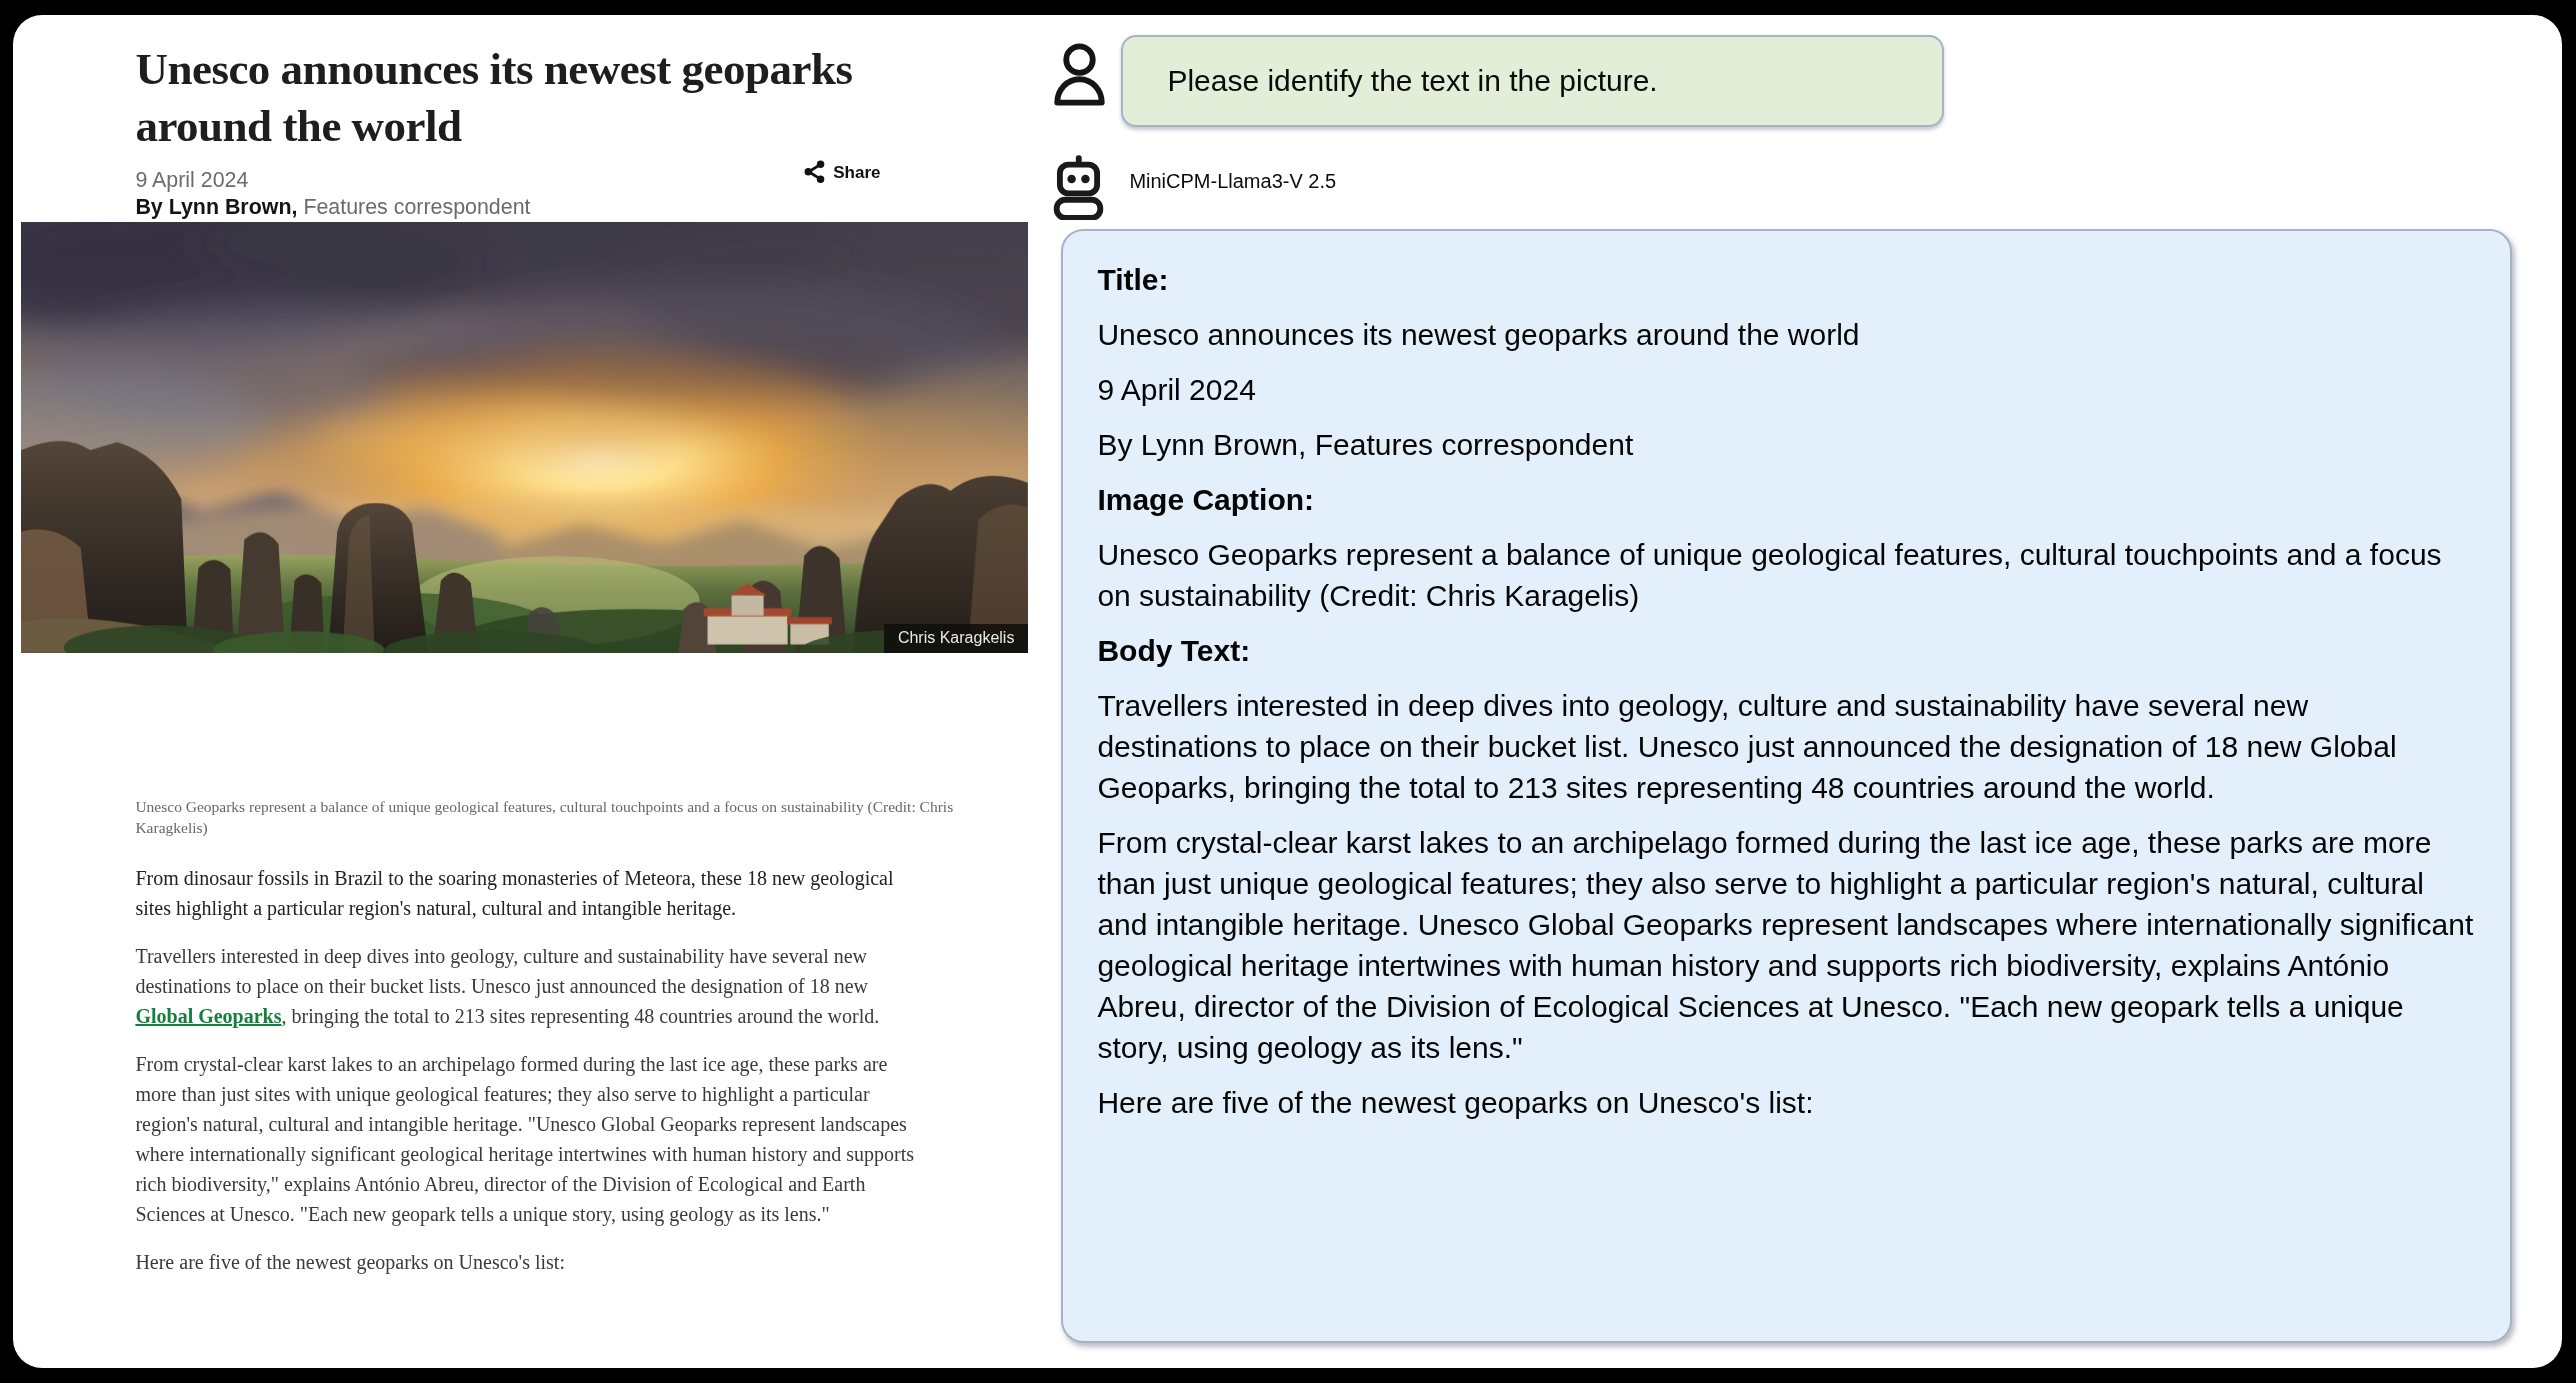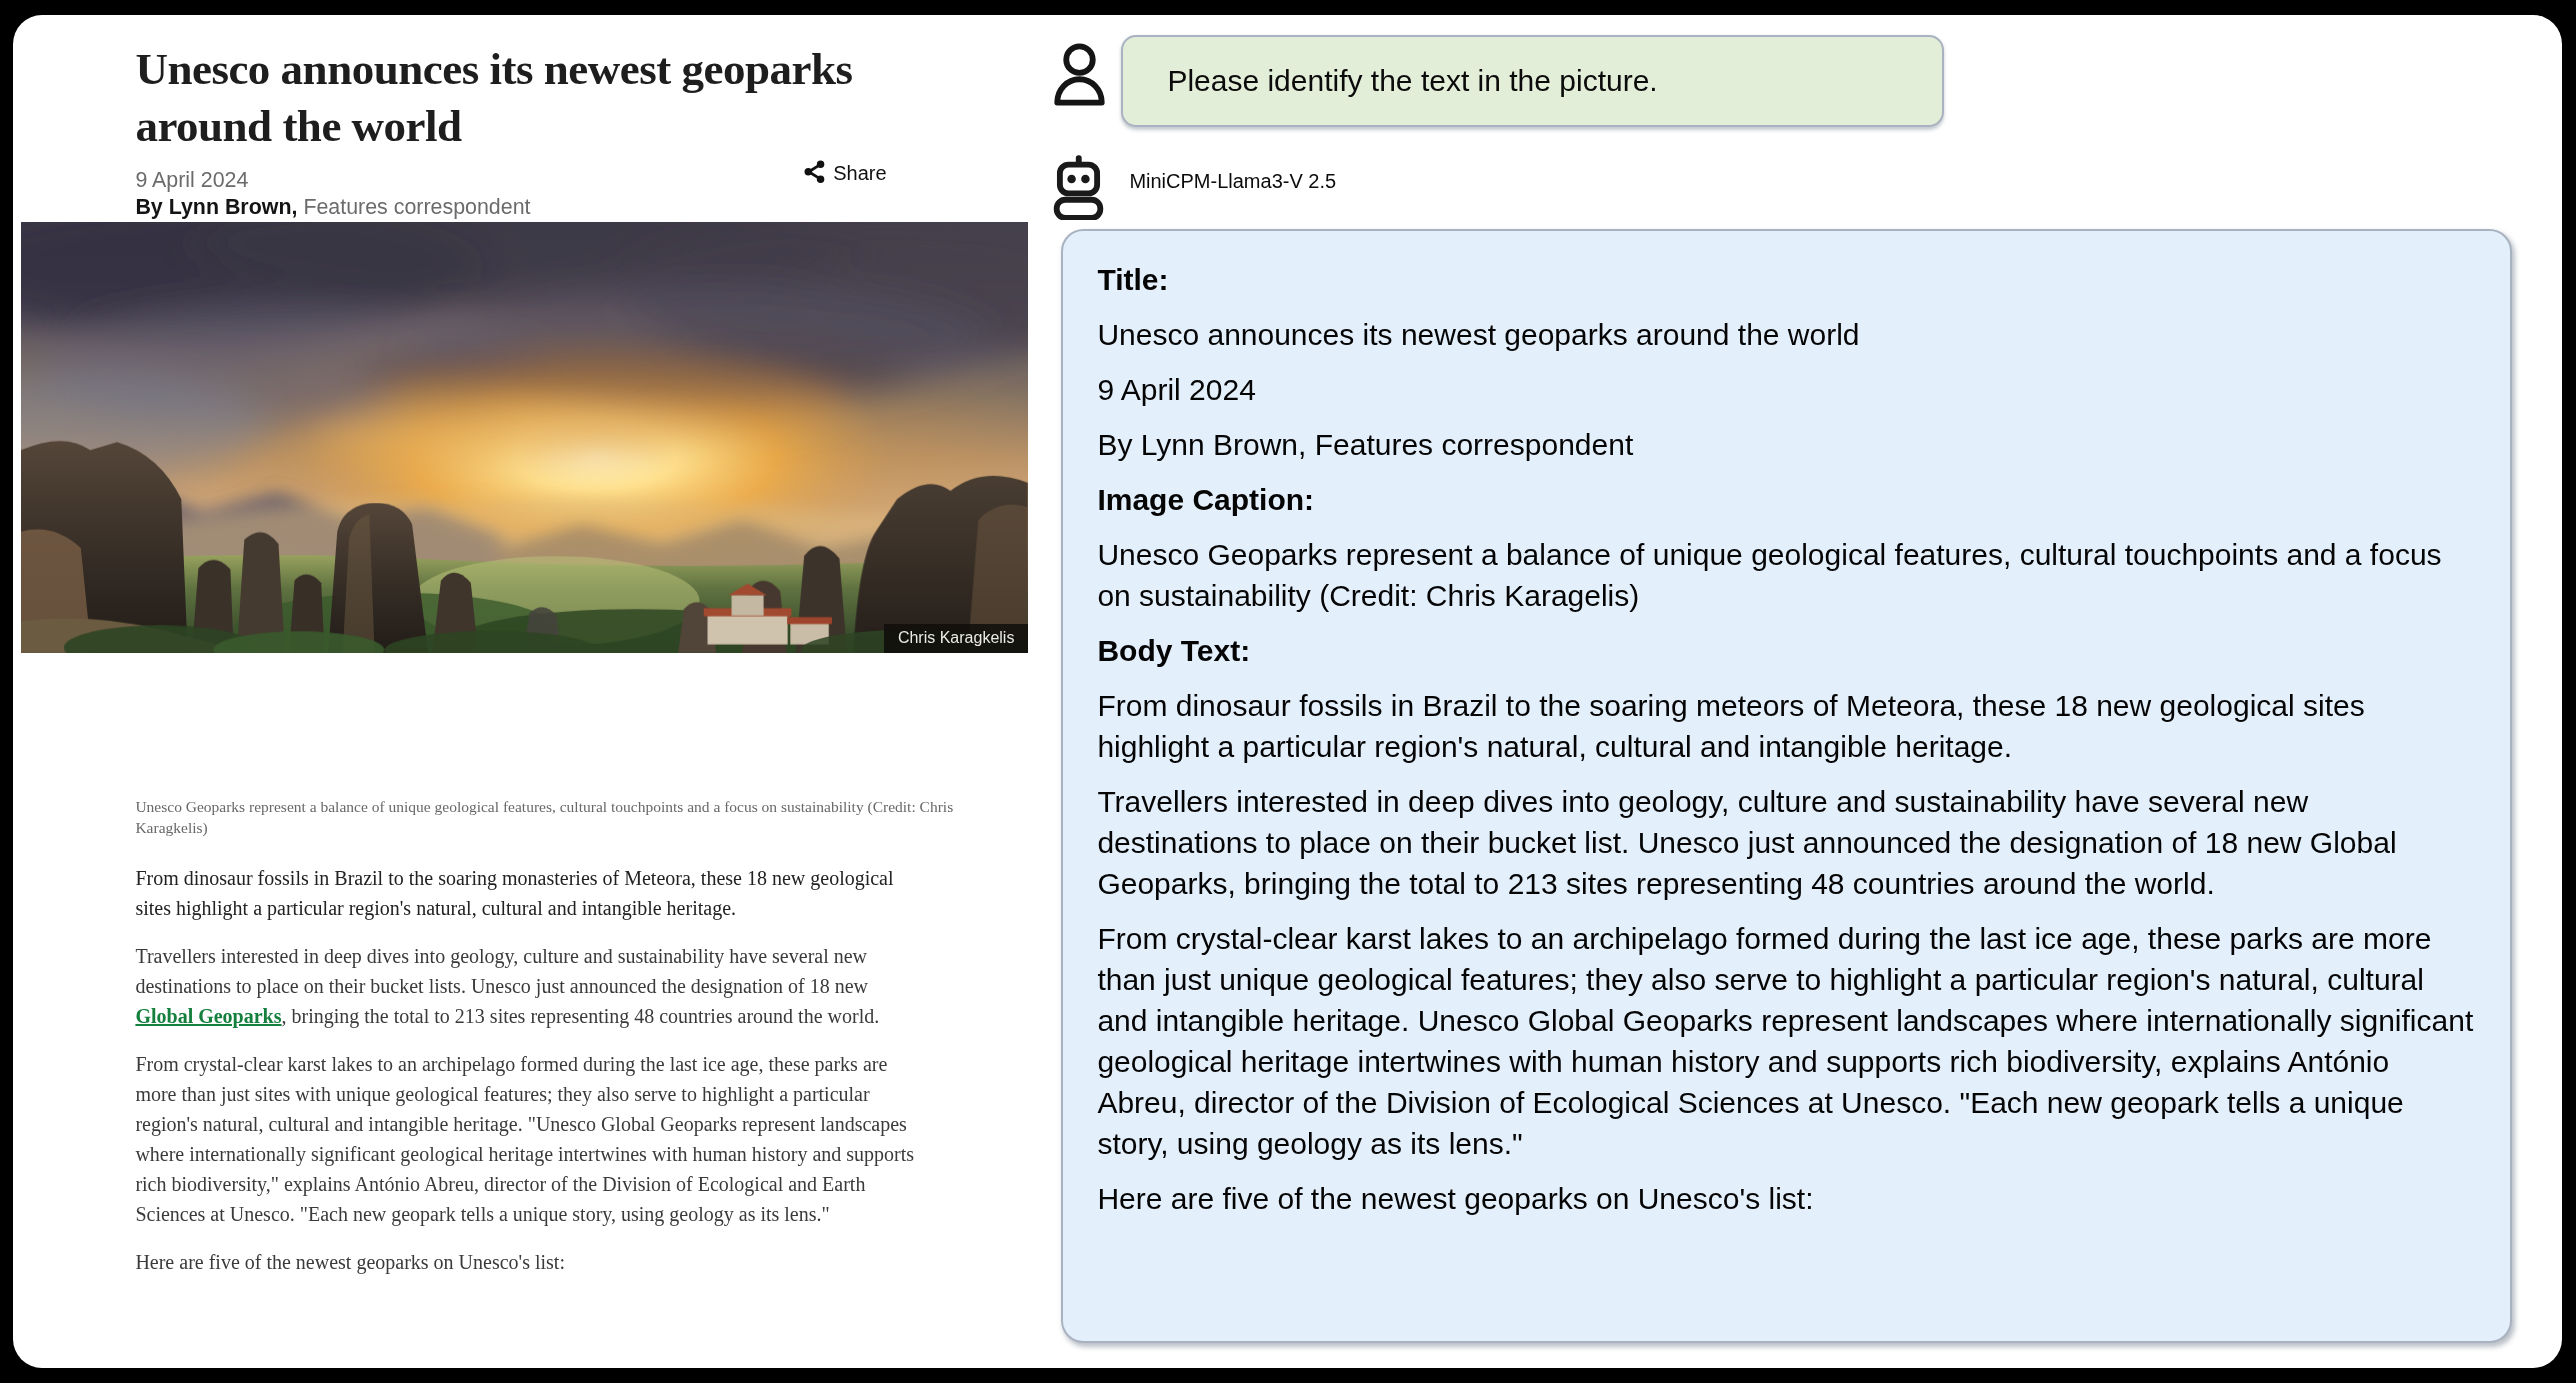--- a/index.html
+++ b/index.html
@@ -9,21 +9,21 @@
     border-radius:29px;overflow:hidden;}
 
   
   .article{position:absolute;left:0;top:0;width:1031px;height:100%;}
   .headline{position:absolute;left:122px;top:26px;width:834px;margin:0;
     font-family:"Liberation Serif","DejaVu Serif",serif;font-weight:700;
     font-size:45px;line-height:57px;color:#1e1e1e;letter-spacing:-0.5px;}
   .date{position:absolute;left:122px;top:153px;font-size:21.4px;color:#6b6b6b;}
   .share{position:absolute;left:791px;top:145px;display:flex;align-items:center;gap:7.5px;
     background:none;border:none;cursor:pointer;padding:0;}
-  .share-label{font-size:20px;font-weight:400;color:#111;}
+  .share-label{font-size:17px;font-weight:700;color:#111;}
   .byline{position:absolute;left:122px;top:180px;margin:0;font-size:21.4px;color:#6b6b6b;}
   .byline b{color:#141414;}
   .photo{position:absolute;left:8px;top:207px;width:1007px;height:431px;margin:0;overflow:hidden;background:#5a5360;}
   .photo svg{display:block;width:100%;height:100%;}
   .credit{position:absolute;right:0;bottom:0;background:rgba(15,13,10,.85);color:#eceae4;
     font-size:16px;padding:4.8px 14px 5.9px 14px;}
   .article-text{position:absolute;left:122px;top:781px;width:887px;
     font-family:"Liberation Serif","DejaVu Serif",serif;color:#3a3a3a;}
   .caption{width:887px;margin:0 0 24.6px 0;font-size:15.5px;line-height:21.4px;color:#686868;}
   .lede{width:788px;margin:0 0 18px 0;font-size:20px;line-height:30px;font-weight:400;color:#222;}
@@ -210,21 +210,20 @@
       <h2 class="model-name">MiniCPM-Llama3-V 2.5</h2>
 
       <div class="bubble bubble-bot">
         <p class="lbl">Title:</p>
         <p>Unesco announces its newest geoparks around the world</p>
         <p>9 April 2024</p>
         <p>By Lynn Brown, Features correspondent</p>
         <p class="lbl">Image Caption:</p>
         <p>Unesco Geoparks represent a balance of unique geological features, cultural touchpoints and a focus on sustainability (Credit: Chris Karagelis)</p>
         <p class="lbl">Body Text:</p>
-        <p>From dinosaur fossils in Brazil to the soaring meteors of Meteora, these 18 new geological sites highlight a particular region's natural, cultural and intangible heritage.</p>
         <p>Travellers interested in deep dives into geology, culture and sustainability have several new destinations to place on their bucket list. Unesco just announced the designation of 18 new Global Geoparks, bringing the total to 213 sites representing 48 countries around the world.</p>
         <p>From crystal-clear karst lakes to an archipelago formed during the last ice age, these parks are more than just unique geological features; they also serve to highlight a particular region's natural, cultural and intangible heritage. Unesco Global Geoparks represent landscapes where internationally significant geological heritage intertwines with human history and supports rich biodiversity, explains António Abreu, director of the Division of Ecological Sciences at Unesco. "Each new geopark tells a unique story, using geology as its lens."</p>
         <p>Here are five of the newest geoparks on Unesco's list:</p>
       </div>
     </section>
 
   </div>
 </div>
 
 

